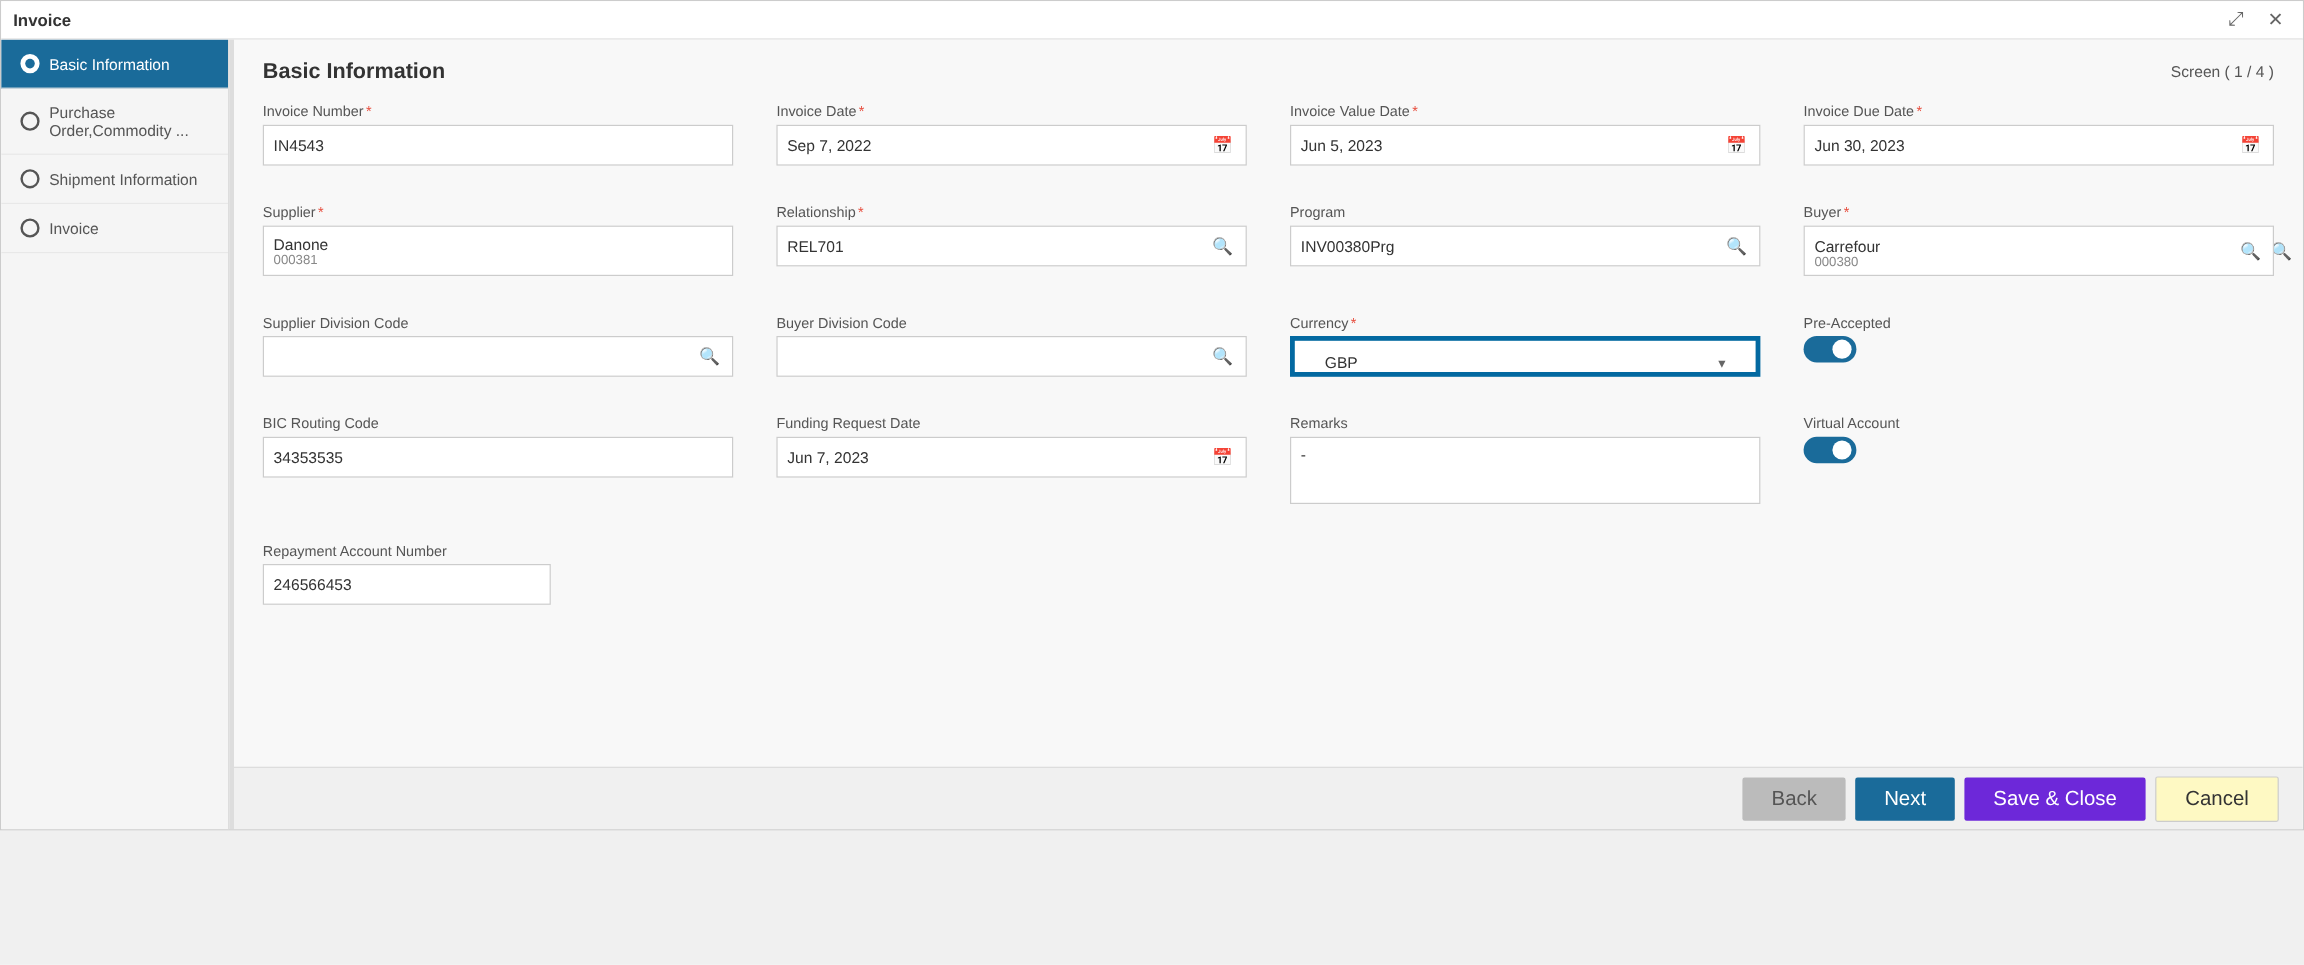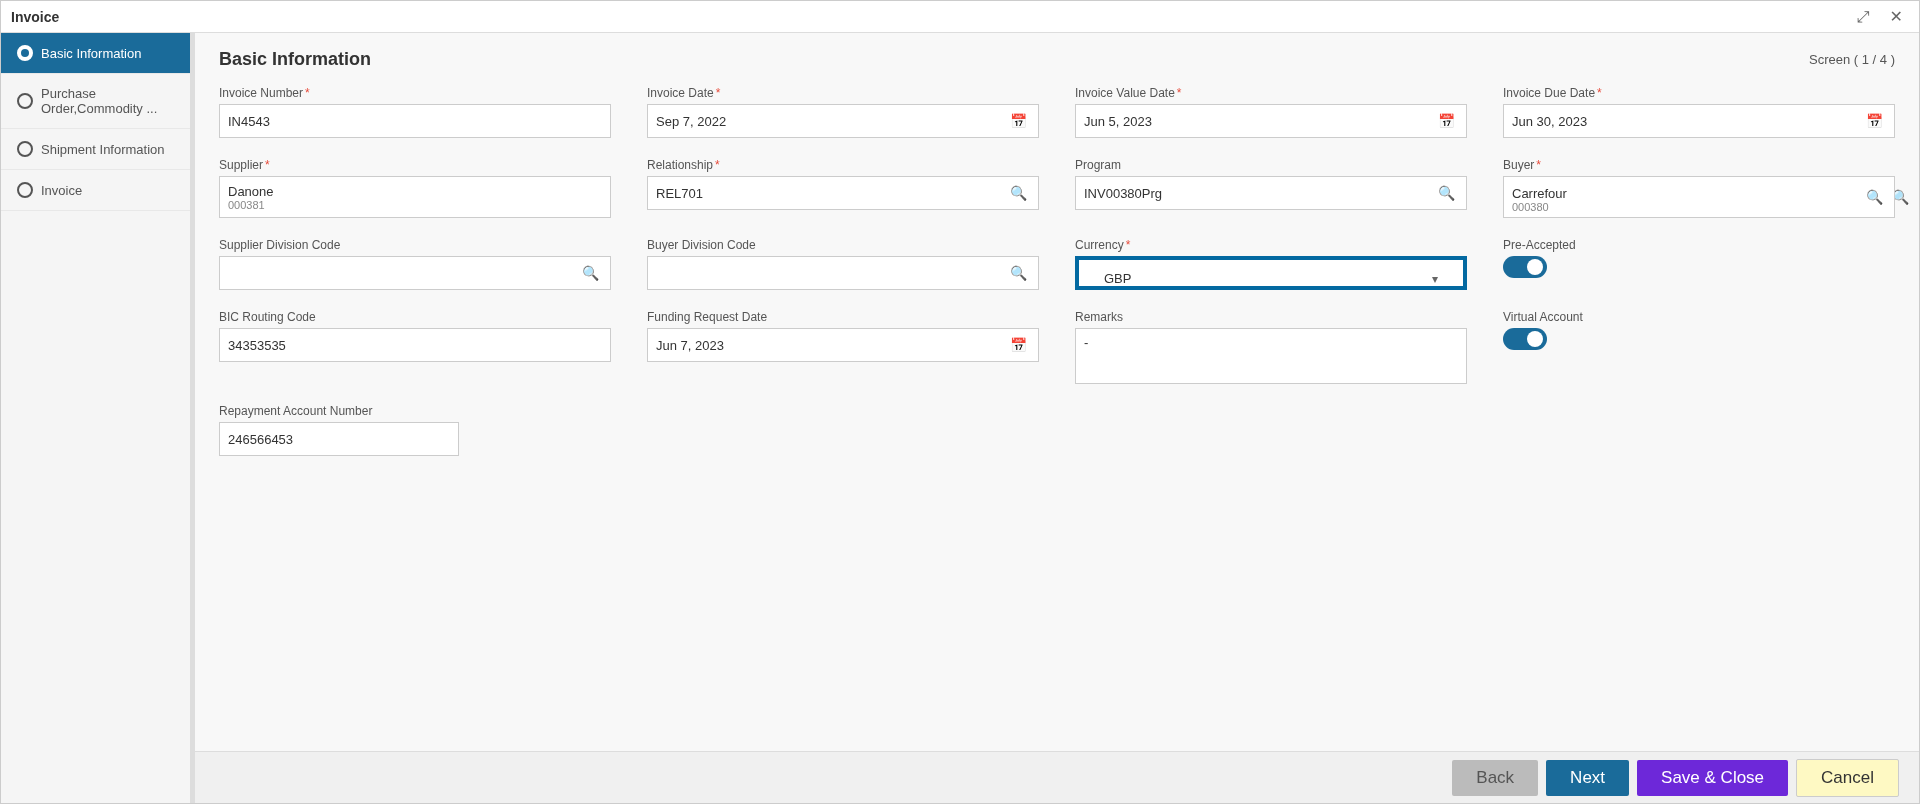--- a/index.html
+++ b/index.html
@@ -1,18 +1,18 @@
 <!DOCTYPE html>
 <html><head>
   <meta charset="utf-8">
   <style>
     * { box-sizing: border-box; margin: 0; padding: 0; }
     body { font-family: Arial, sans-serif; font-size: 13px; background: #f0f0f0; color: #333; height: 804px; overflow: hidden; }
 
-    .window { width: 1920px; height: 804px; background: #fff; border: 1px solid #ccc; display: flex; flex-direction: column; }
+    .window { width: 1920px; height: 692px; background: #fff; border: 1px solid #ccc; display: flex; flex-direction: column; }
 
     .title-bar { background: #fff; border-bottom: 1px solid #ddd; padding: 4px 10px; display: flex; align-items: center; justify-content: space-between; height: 32px; }
     .title-bar-left { font-size: 14px; font-weight: bold; color: #333; }
     .title-bar-right { display: flex; gap: 8px; }
     .title-btn { background: none; border: none; cursor: pointer; font-size: 16px; color: #666; padding: 2px 6px; }
 
     .main-content { display: flex; flex: 1; overflow: hidden; }
 
     
     .sidebar { width: 190px; background: #f5f5f5; border-right: 1px solid #ddd; display: flex; flex-direction: column; flex-shrink: 0; }
@@ -25,21 +25,21 @@
     
     .content-area { flex: 1; display: flex; flex-direction: column; background: #f8f8f8; overflow: hidden; }
 
     .content-header { display: flex; justify-content: space-between; align-items: center; padding: 16px 24px 8px 24px; }
     .content-title { font-size: 18px; font-weight: bold; color: #333; }
     .screen-info { font-size: 13px; color: #555; }
 
     .form-area { flex: 1; padding: 8px 24px 24px 24px; overflow-y: auto; }
 
     
-    .form-row { display: flex; gap: 36px; margin-bottom: 20px; }
+    .form-row { display: flex; gap: 36px; margin-bottom: 32px; }
     .form-field { display: flex; flex-direction: column; flex: 1; }
     .field-label { font-size: 12px; color: #555; margin-bottom: 4px; }
     .field-label .required { color: #e74c3c; margin-left: 2px; }
     .field-input { display: flex; align-items: center; border: 1px solid #ccc; background: #fff; height: 34px; padding: 0 8px; }
     .field-input input { border: none; outline: none; background: transparent; font-size: 13px; width: 100%; color: #333; }
     .field-input .icon-btn { background: none; border: none; cursor: pointer; color: #666; font-size: 14px; padding: 2px; flex-shrink: 0; }
 
     .field-input-multiline { border: 1px solid #ccc; background: #fff; height: 56px; padding: 6px 8px; font-size: 13px; color: #333; display: flex; align-items: flex-start; }
 
     .select-input { display: flex; align-items: flex-end; border: 4px solid #0369a1; background: #fff; height: 34px; padding: 0 25px; }

